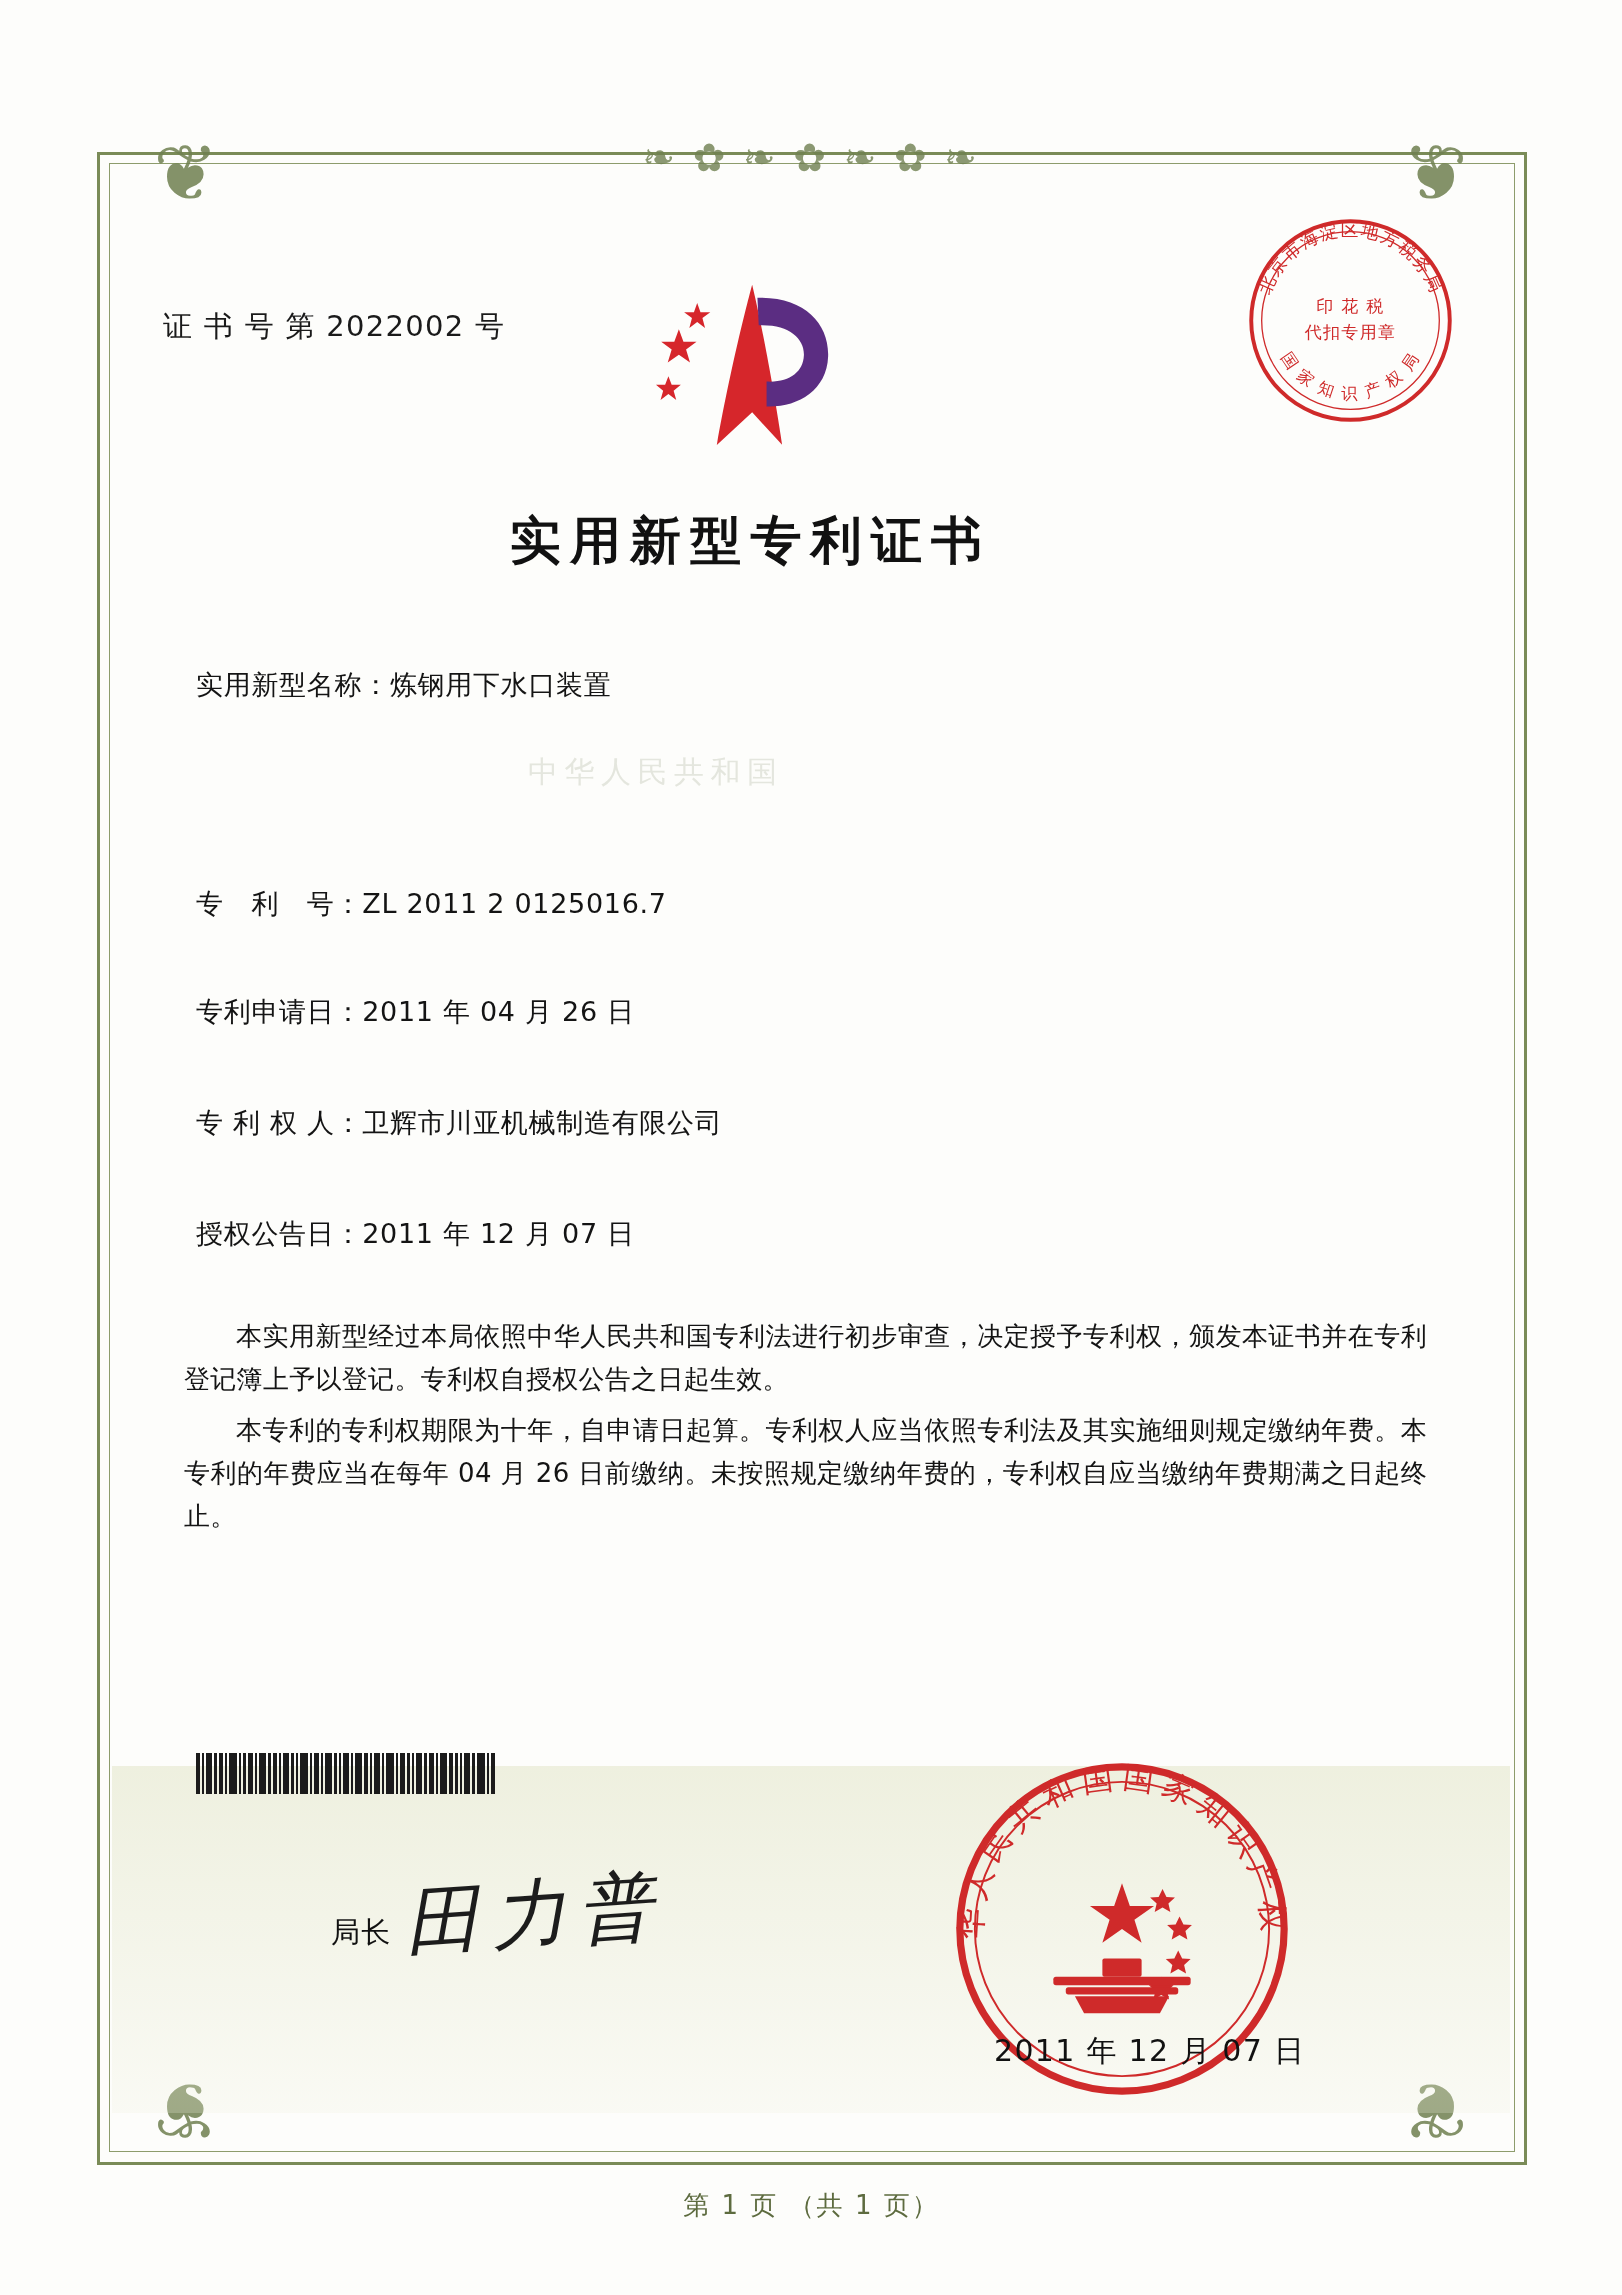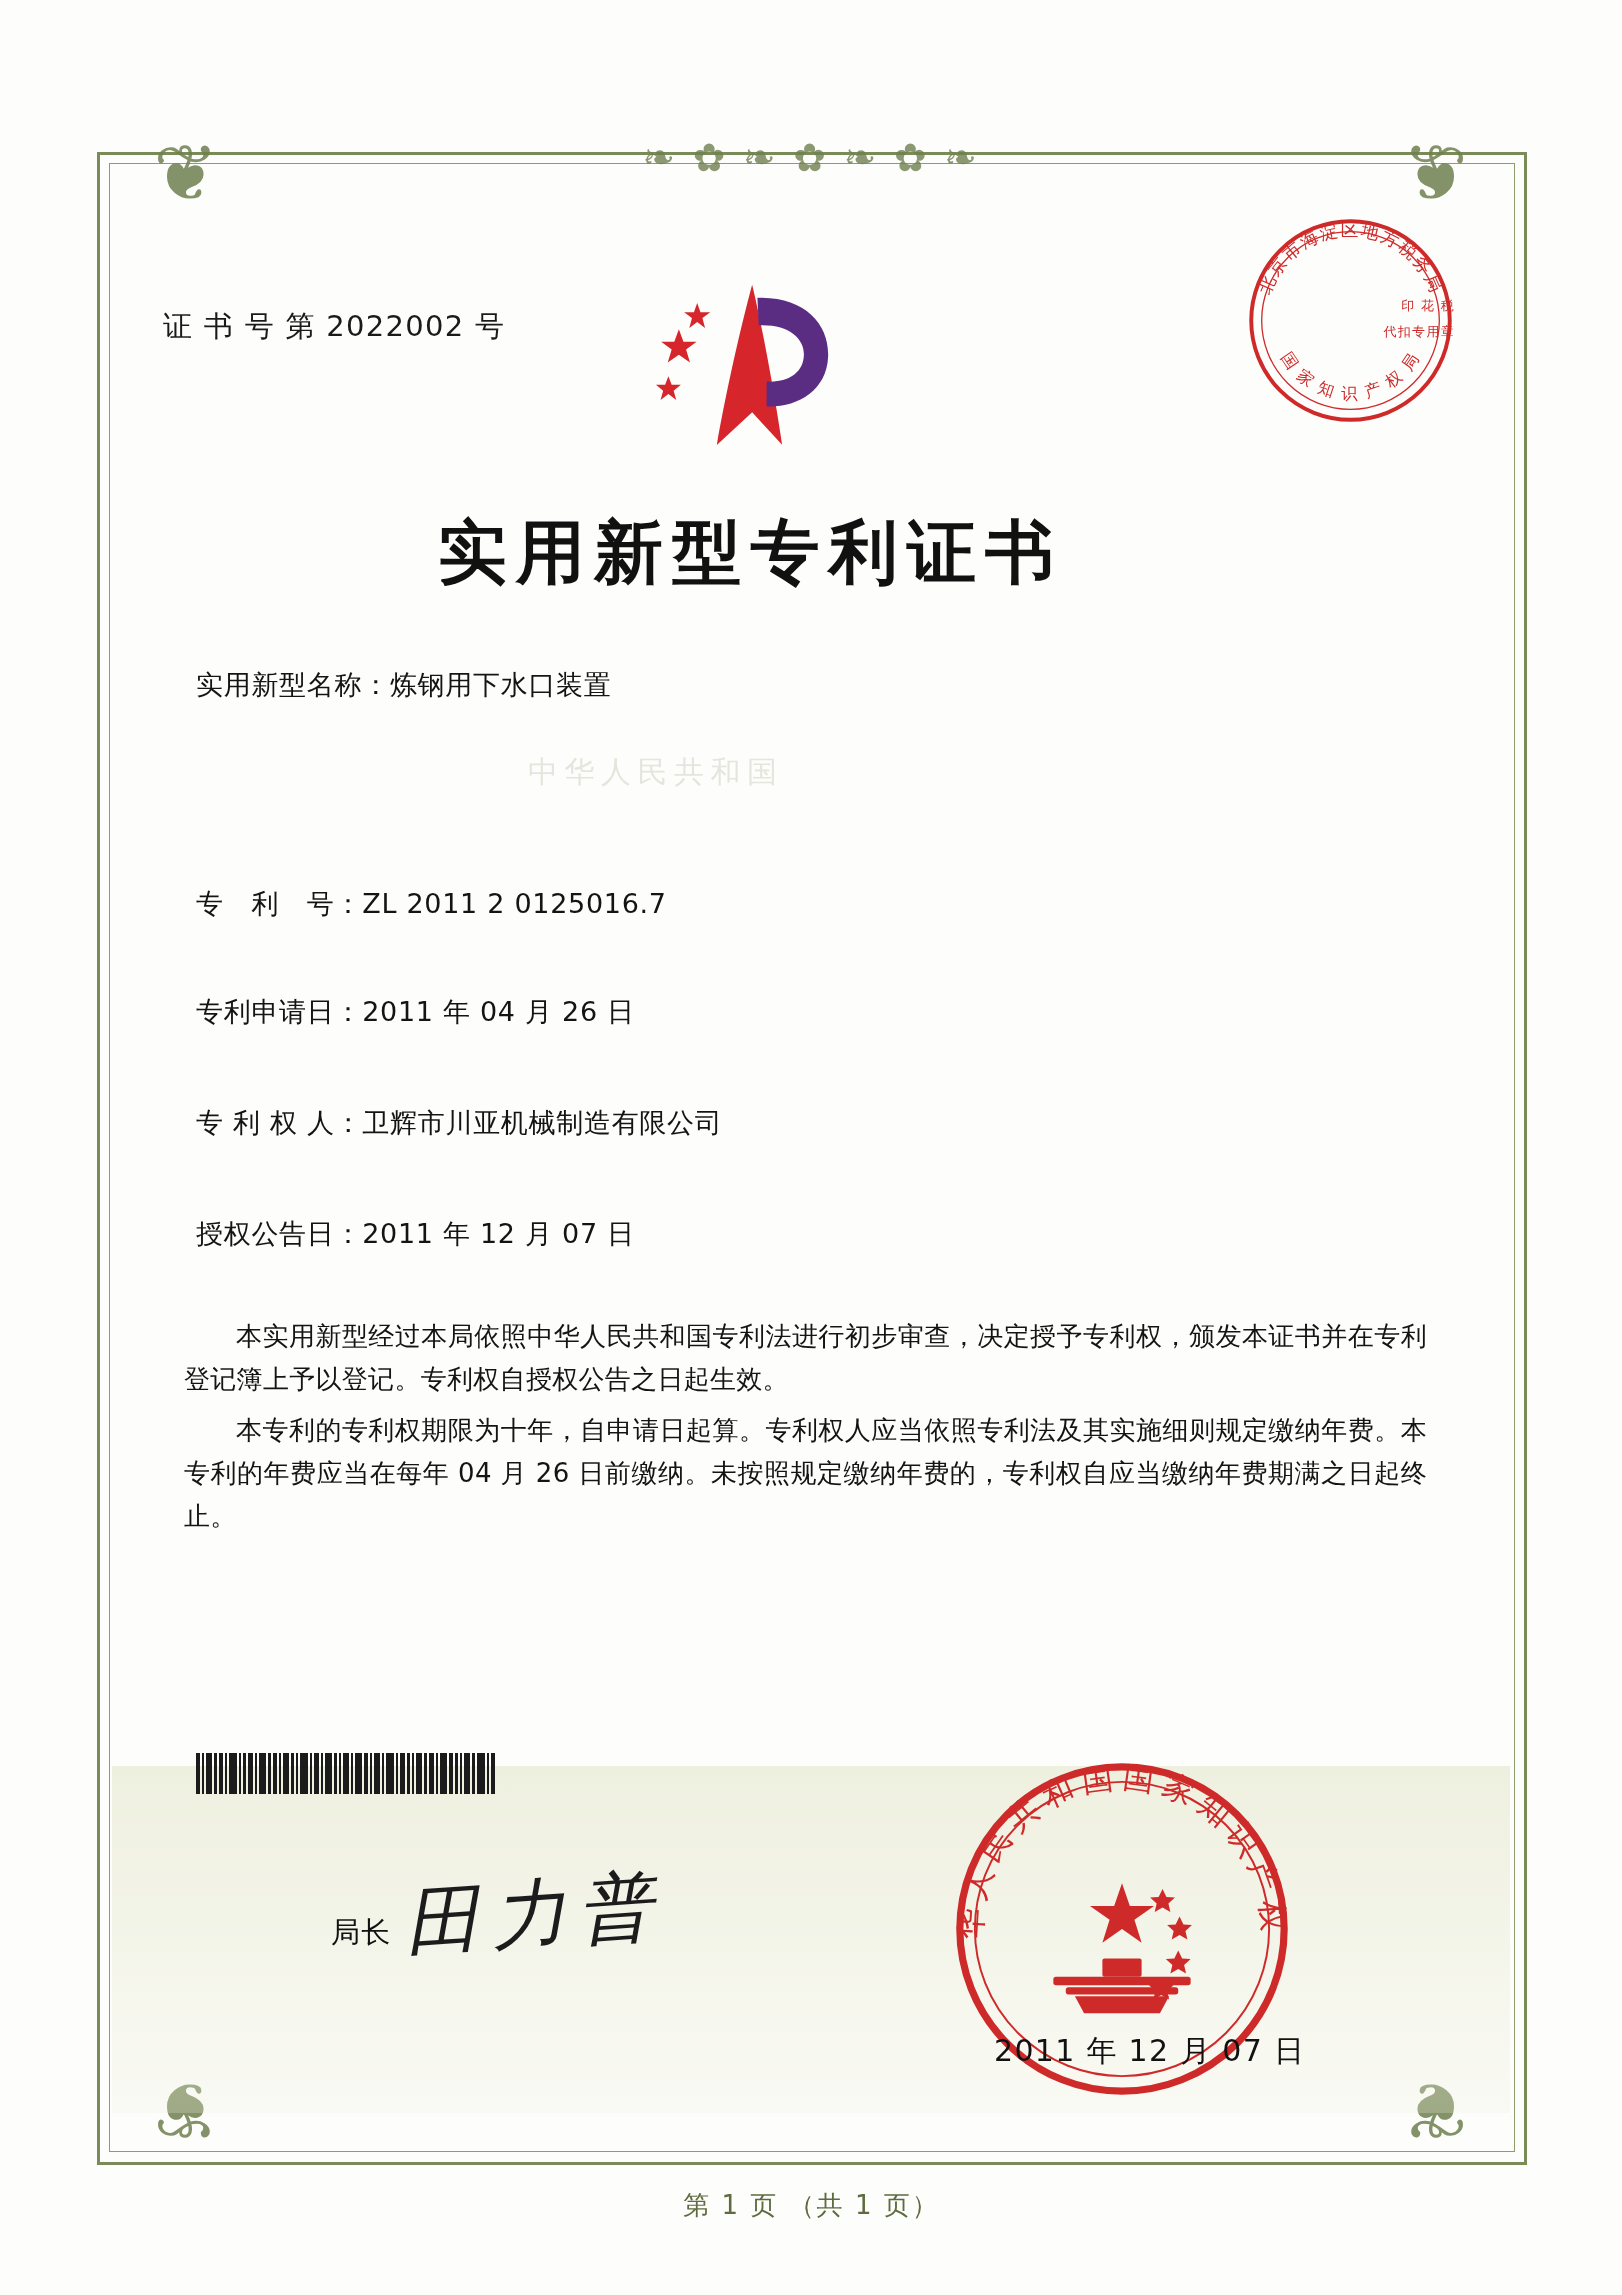--- a/index.html
+++ b/index.html
@@ -97,37 +97,37 @@
     position: absolute;
     left: 1246px;
     top: 216px;
     width: 209px;
     height: 209px;
   }
   .tax-seal .ts-text {
     position: absolute;
     left: 0; top: 77px;
     width: 209px;
-    text-align: right;
+    text-align: center;
     color: #cf2a2a;
-    font-size: 13px;
+    font-size: 17px;
     line-height: 26px;
     letter-spacing: 1.3px;
   }
 
   
   .main-title {
     position: absolute;
     left: 0;
     top: 507px;
     width: 1501px;
     text-align: center;
     font-family: "DejaVu Serif", "Liberation Serif", serif;
     font-weight: bold;
-    font-size: 69px;
+    font-size: 51px;
     letter-spacing: 9.2px;
     color: #111;
   }
 
   
   .field {
     position: absolute;
     left: 196px;
     font-size: 27px;
     color: #141414;

